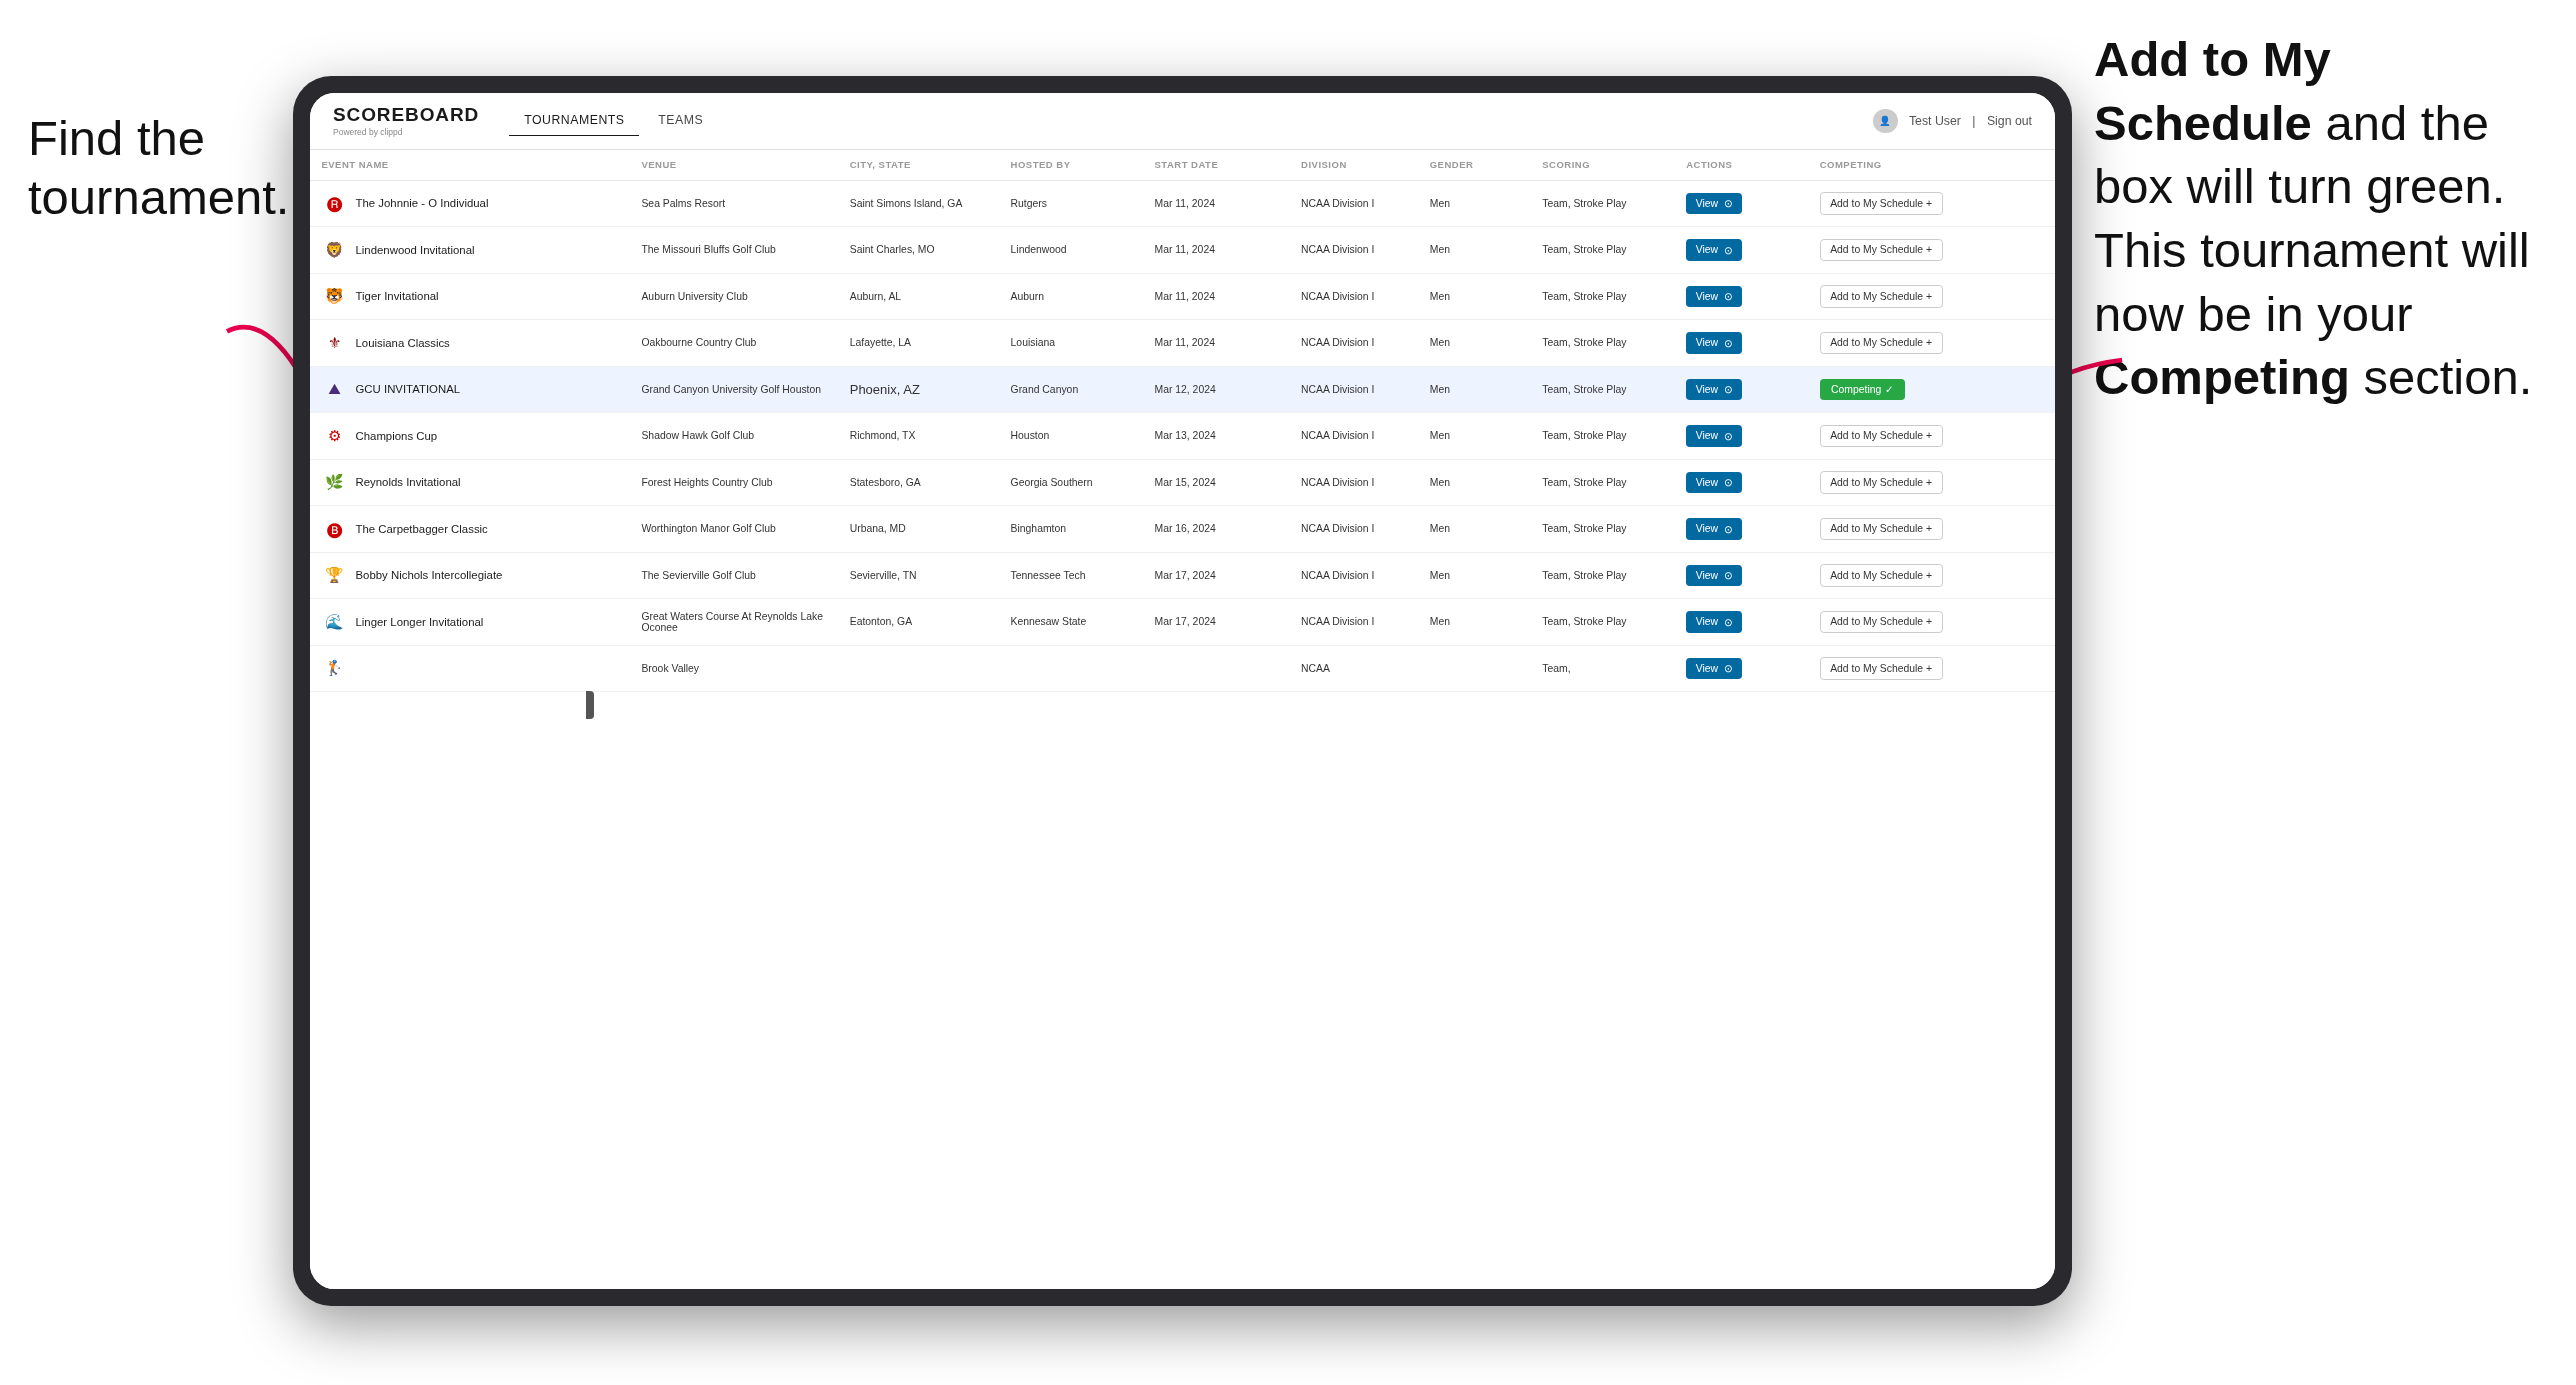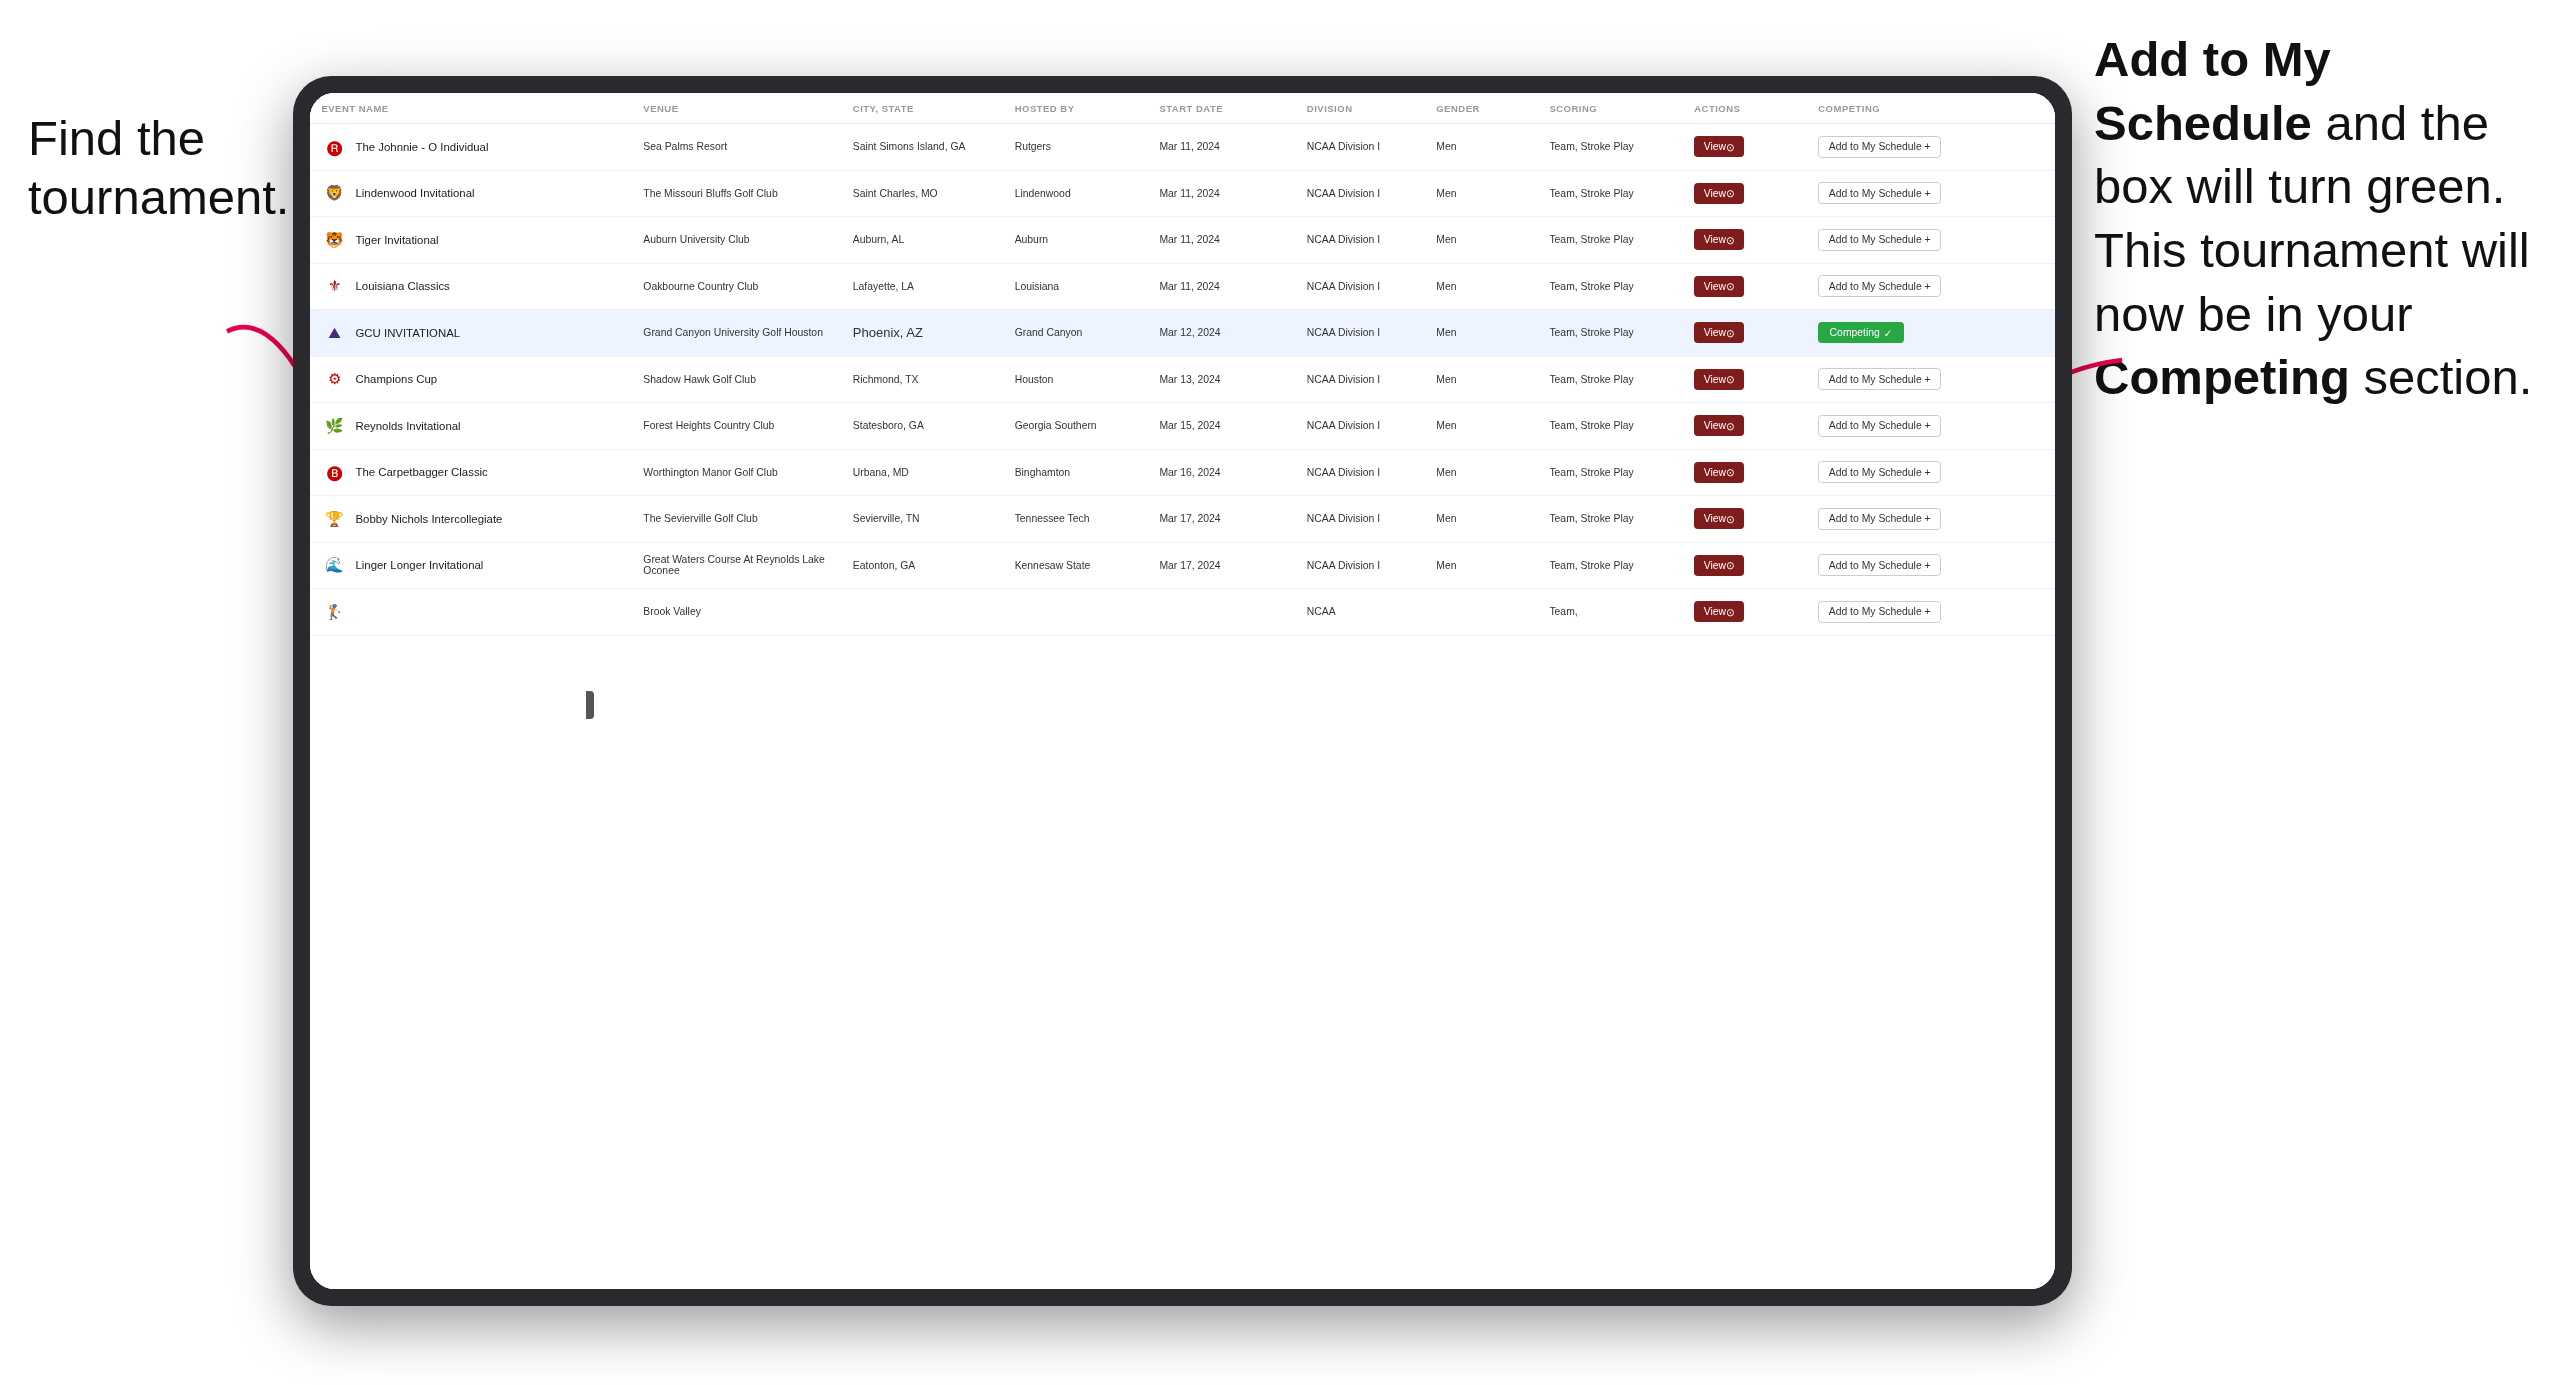--- a/index.html
+++ b/index.html
@@ -208,30 +208,30 @@
       font-size: 15px;
     }
 
     .event-name-text {
       font-size: 11.4px;
       font-weight: 500;
       color: #1a1a1a;
     }
 
     .view-btn {
-      background: #7f1d1d;
+      background: #0369a1;
       color: #fff;
       border: none;
       border-radius: 3.8px;
       padding: 4.7px 9.5px;
       font-size: 10.4px;
       cursor: pointer;
       display: flex;
       align-items: center;
-      gap: 0;
+      gap: 6px;
       white-space: nowrap;
     }
 
     .view-btn .eye-icon {
       font-size: 10.4px;
     }
 
     .add-schedule-btn {
       background: #fff;
       color: #333;
@@ -305,20 +305,36 @@
   <path d="M 200 20 Q 120 30 80 80 Q 50 110 30 130" stroke="#e8004d" stroke-width="5" fill="none"></path>
   <polygon points="22,120 25,145 45,132" fill="#e8004d"></polygon>
 </svg>
 
 <div class="tablet">
 
   <div class="side-nav-dot"></div>
 
   <div class="tablet-screen">
 
+    <div class="app-header">
+      <div class="logo-area">
+        <span class="logo-text">SCOREBOARD</span>
+        <span class="logo-sub">Powered by clippd</span>
+      </div>
+      <div class="nav-tabs">
+        <div class="nav-tab active">TOURNAMENTS</div>
+        <div class="nav-tab">TEAMS</div>
+      </div>
+      <div class="header-right">
+        <div class="user-avatar">👤</div>
+        <span>Test User</span>
+        <span>|</span>
+        <a class="sign-out-link">Sign out</a>
+      </div>
+    </div>
 
     <div class="table-container">
       <table>
         <thead>
           <tr>
             <th class="col-event">EVENT NAME</th>
             <th class="col-venue">VENUE</th>
             <th class="col-city">CITY, STATE</th>
             <th class="col-hosted">HOSTED BY</th>
             <th class="col-date">START DATE</th>

